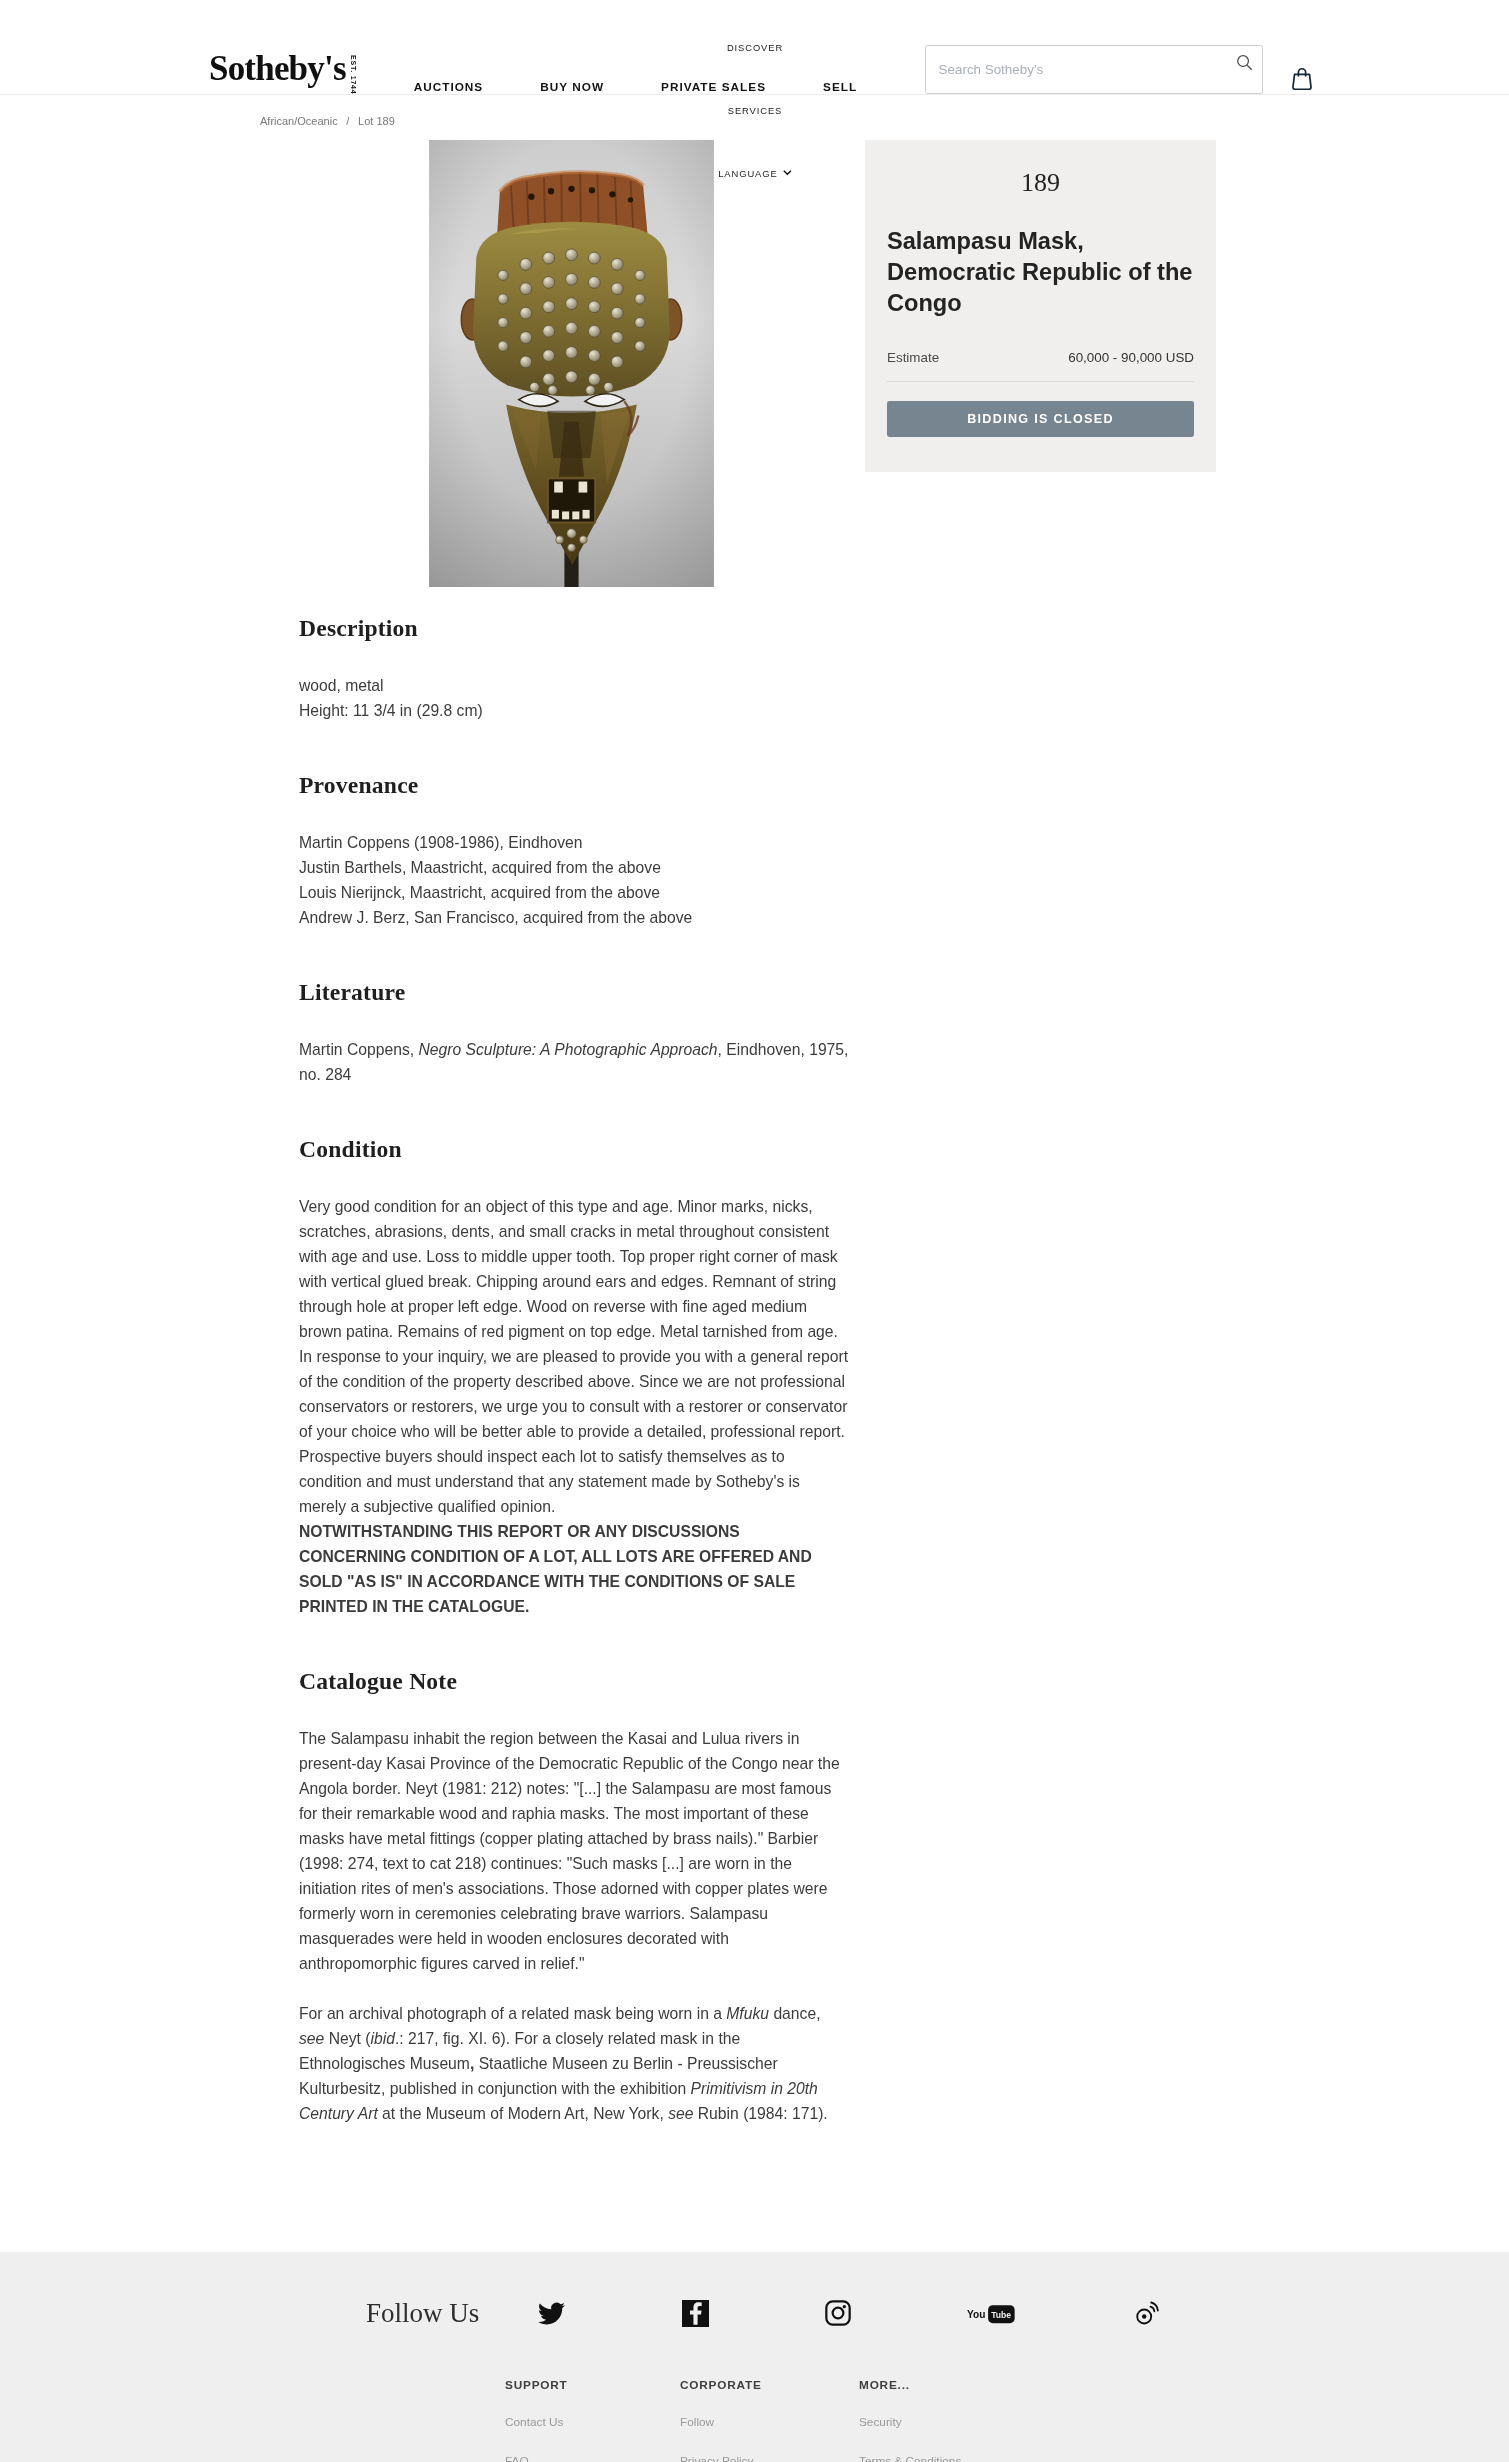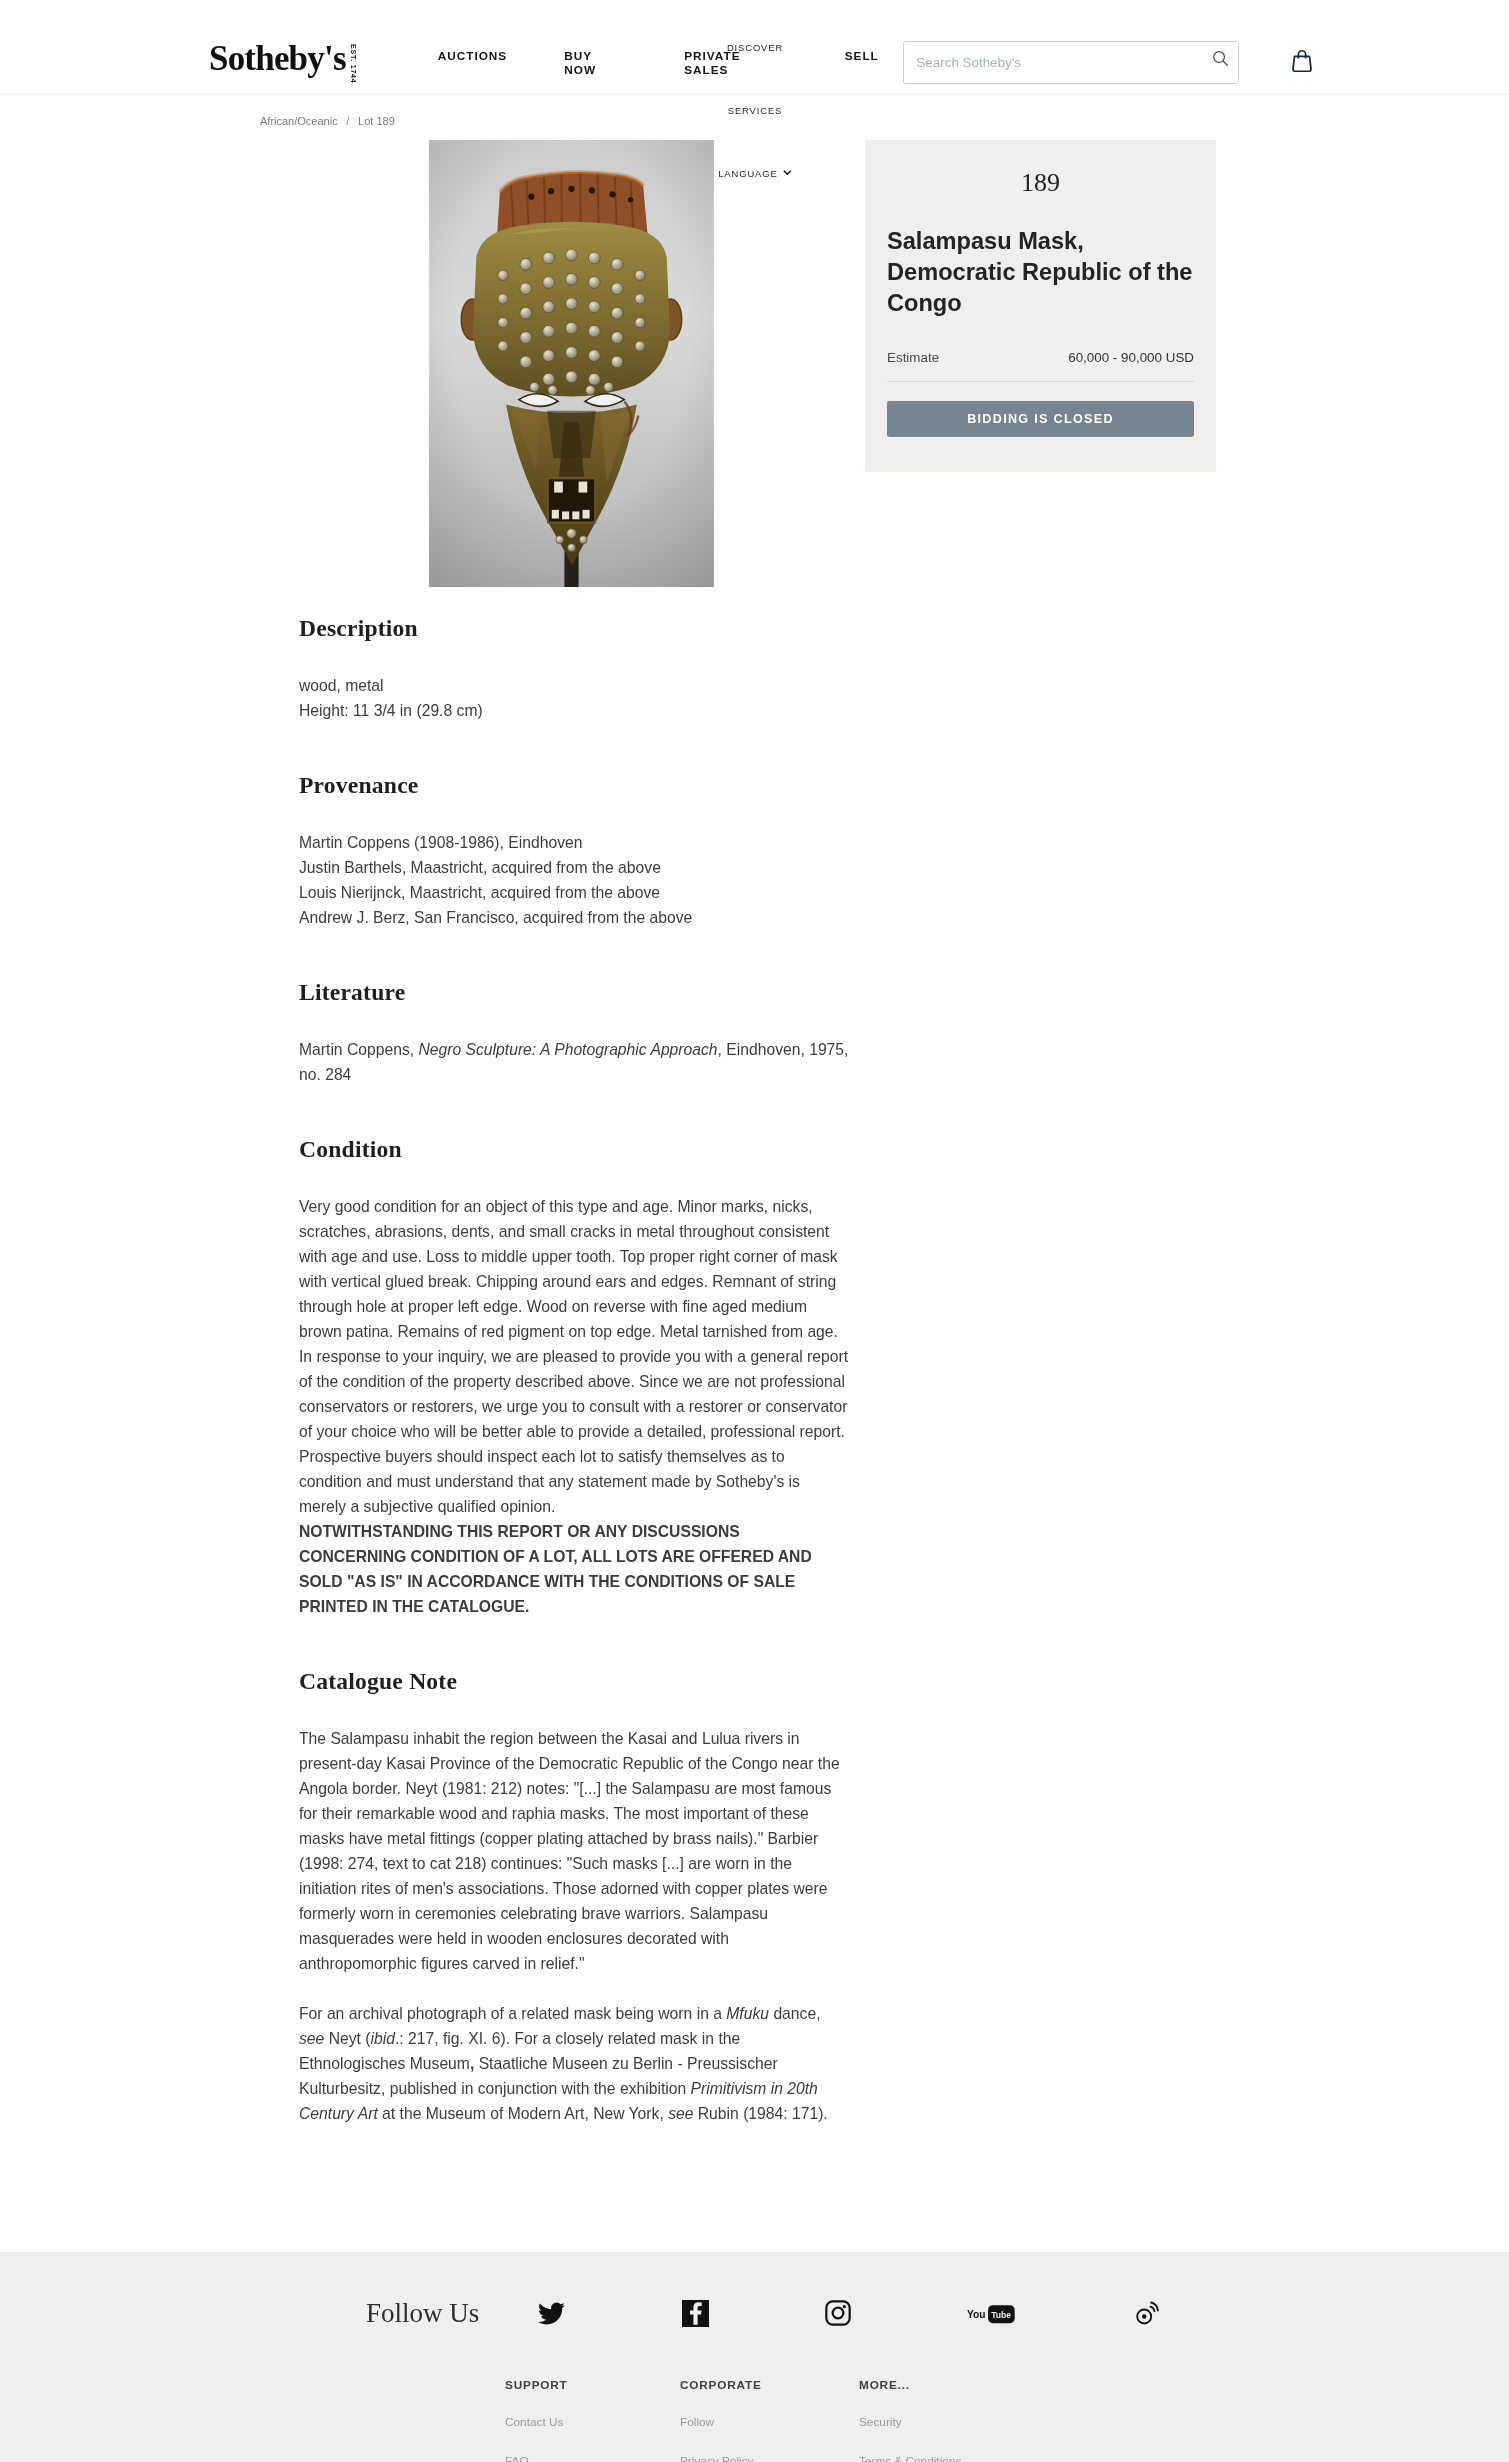--- a/index.html
+++ b/index.html
@@ -15,32 +15,32 @@
   
   .utilbar{
     height:31px; display:flex; justify-content:center; align-items:center;
     gap:52px; font-size:9.4px; letter-spacing:0.9px; color:#1d1d1d; background:#fff;flex-direction:column;
   }
   .utilbar .login{ font-weight:700; }
   .lang{ display:flex; align-items:center; gap:5.5px; }
 
   
   .mainbar{
-    height:64px; display:flex; align-items:center;
-    padding:0 197px 0 209px; border-bottom:0.8px solid #ececec; background:#fff;gap:24px;
+    height:64px; display:flex; align-items:flex-end;
+    padding:0 197px 0 209px; border-bottom:0.8px solid #ececec; background:#fff;
   }
   .logo{ display:flex; align-items:flex-start; font-family:"Liberation Serif", serif;
     font-size:35px; font-weight:700; letter-spacing:-0.8px; color:#101010; line-height:1; }
   .logo-est{ writing-mode:vertical-rl; font-family:"Liberation Sans",sans-serif;
     font-size:7px; font-weight:700; letter-spacing:0.8px; margin:3.1px 0 0 3.9px; color:#101010; }
   .mainnav{ display:flex; gap:57px; margin-left:57px;
     font-size:11.8px; font-weight:700; letter-spacing:1px; color:#141414; }
   .search-wrap{ margin-left:auto; position:relative; width:338px; }
   .search-input{
-    width:100%; height:43px; border:0.8px solid #cfcfcf; border-radius:2.4px;
+    width:100%; height:49px; border:0.8px solid #cfcfcf; border-radius:2.4px;
     padding:0 39px 0 12.6px; font-size:13.4px; color:#333; font-family:inherit; background:#fff;
   }
   .search-input::placeholder{ color:#a8afb6; }
   .search-btn{ position:absolute; right:9.4px; top:8.7px; background:none; border:0; padding:0; cursor:pointer; }
   .bag-btn{ margin-left:28px; background:none; border:0; padding:0; cursor:pointer; }
 
   
   .breadcrumb{ padding:20.4px 0 0 260px; font-size:11px; color:#787878; display:flex; gap:8.7px; align-items:center; }
 
   

